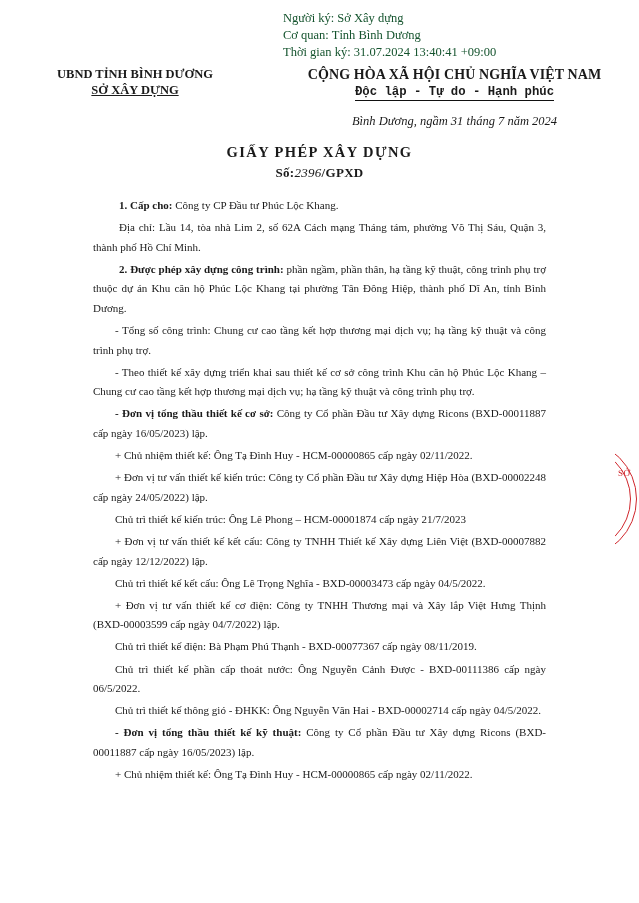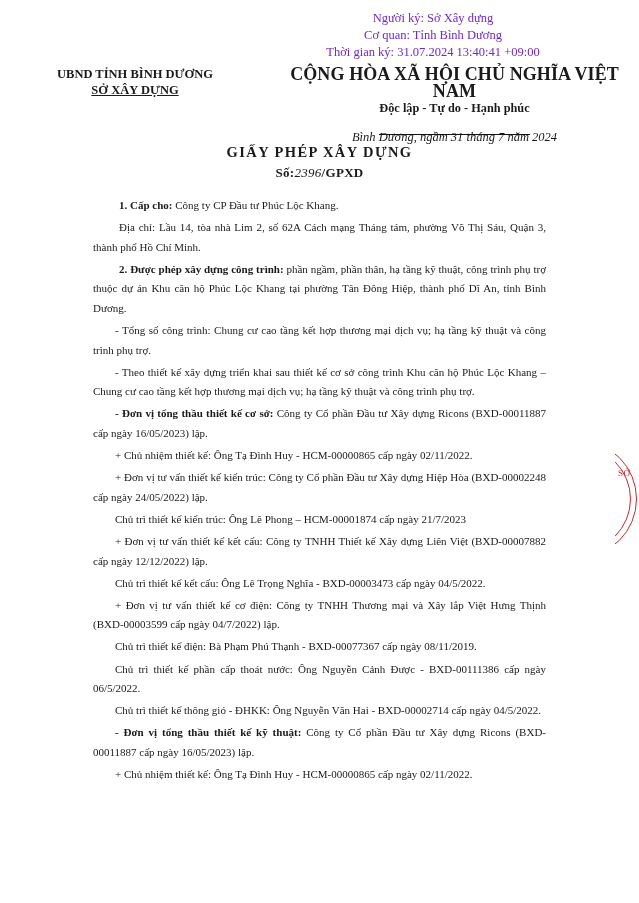--- a/index.html
+++ b/index.html
@@ -24,23 +24,22 @@
   }
 
   
   .sign-stamp {
     position: absolute;
     left: 283px;
     top: 10px;
     width: 300px;
     font-size: 12.5px;
     line-height: 17px;
-    color: #6d28d9;
+    color: #14532d;
     font-family: "Liberation Serif", serif;
-    text-align: center;
   }
   .sign-stamp div { white-space: nowrap; }
 
   
   .header {
     position: absolute;
     top: 66px;
     left: 0;
     width: 639px;
     display: flex;
@@ -53,23 +52,23 @@
     line-height: 16px;
     font-weight: bold;
   }
   .hdr-left .u { text-decoration: underline; }
   .hdr-right {
     width: 369px;
     text-align: center;
     font-size: 12.5px;
     line-height: 17px;
   }
-  .hdr-right .l1 { font-weight: bold; font-size: 18px; letter-spacing: .1px;}
+  .hdr-right .l1 { font-weight: bold; font-size: 14px; letter-spacing: .1px;}
   .hdr-right .l2 { font-weight: bold; font-size: 12.3px; }
-  .hdr-right .l2 .ul { border-bottom: 1px solid #111; padding-bottom: 19px; }
+  .hdr-right .l2 .ul { border-bottom: 1px solid #111; padding-bottom: 1px; font-family: Liberation Mono, monospace; }
   .hdr-right .l3 {
     font-style: italic;
     font-size: 12.5px;
     margin-top: 12px;
   }
   .hdr-right .l3 .hw {
     font-family: "Liberation Serif", serif;
     font-style: italic;
   }
 

